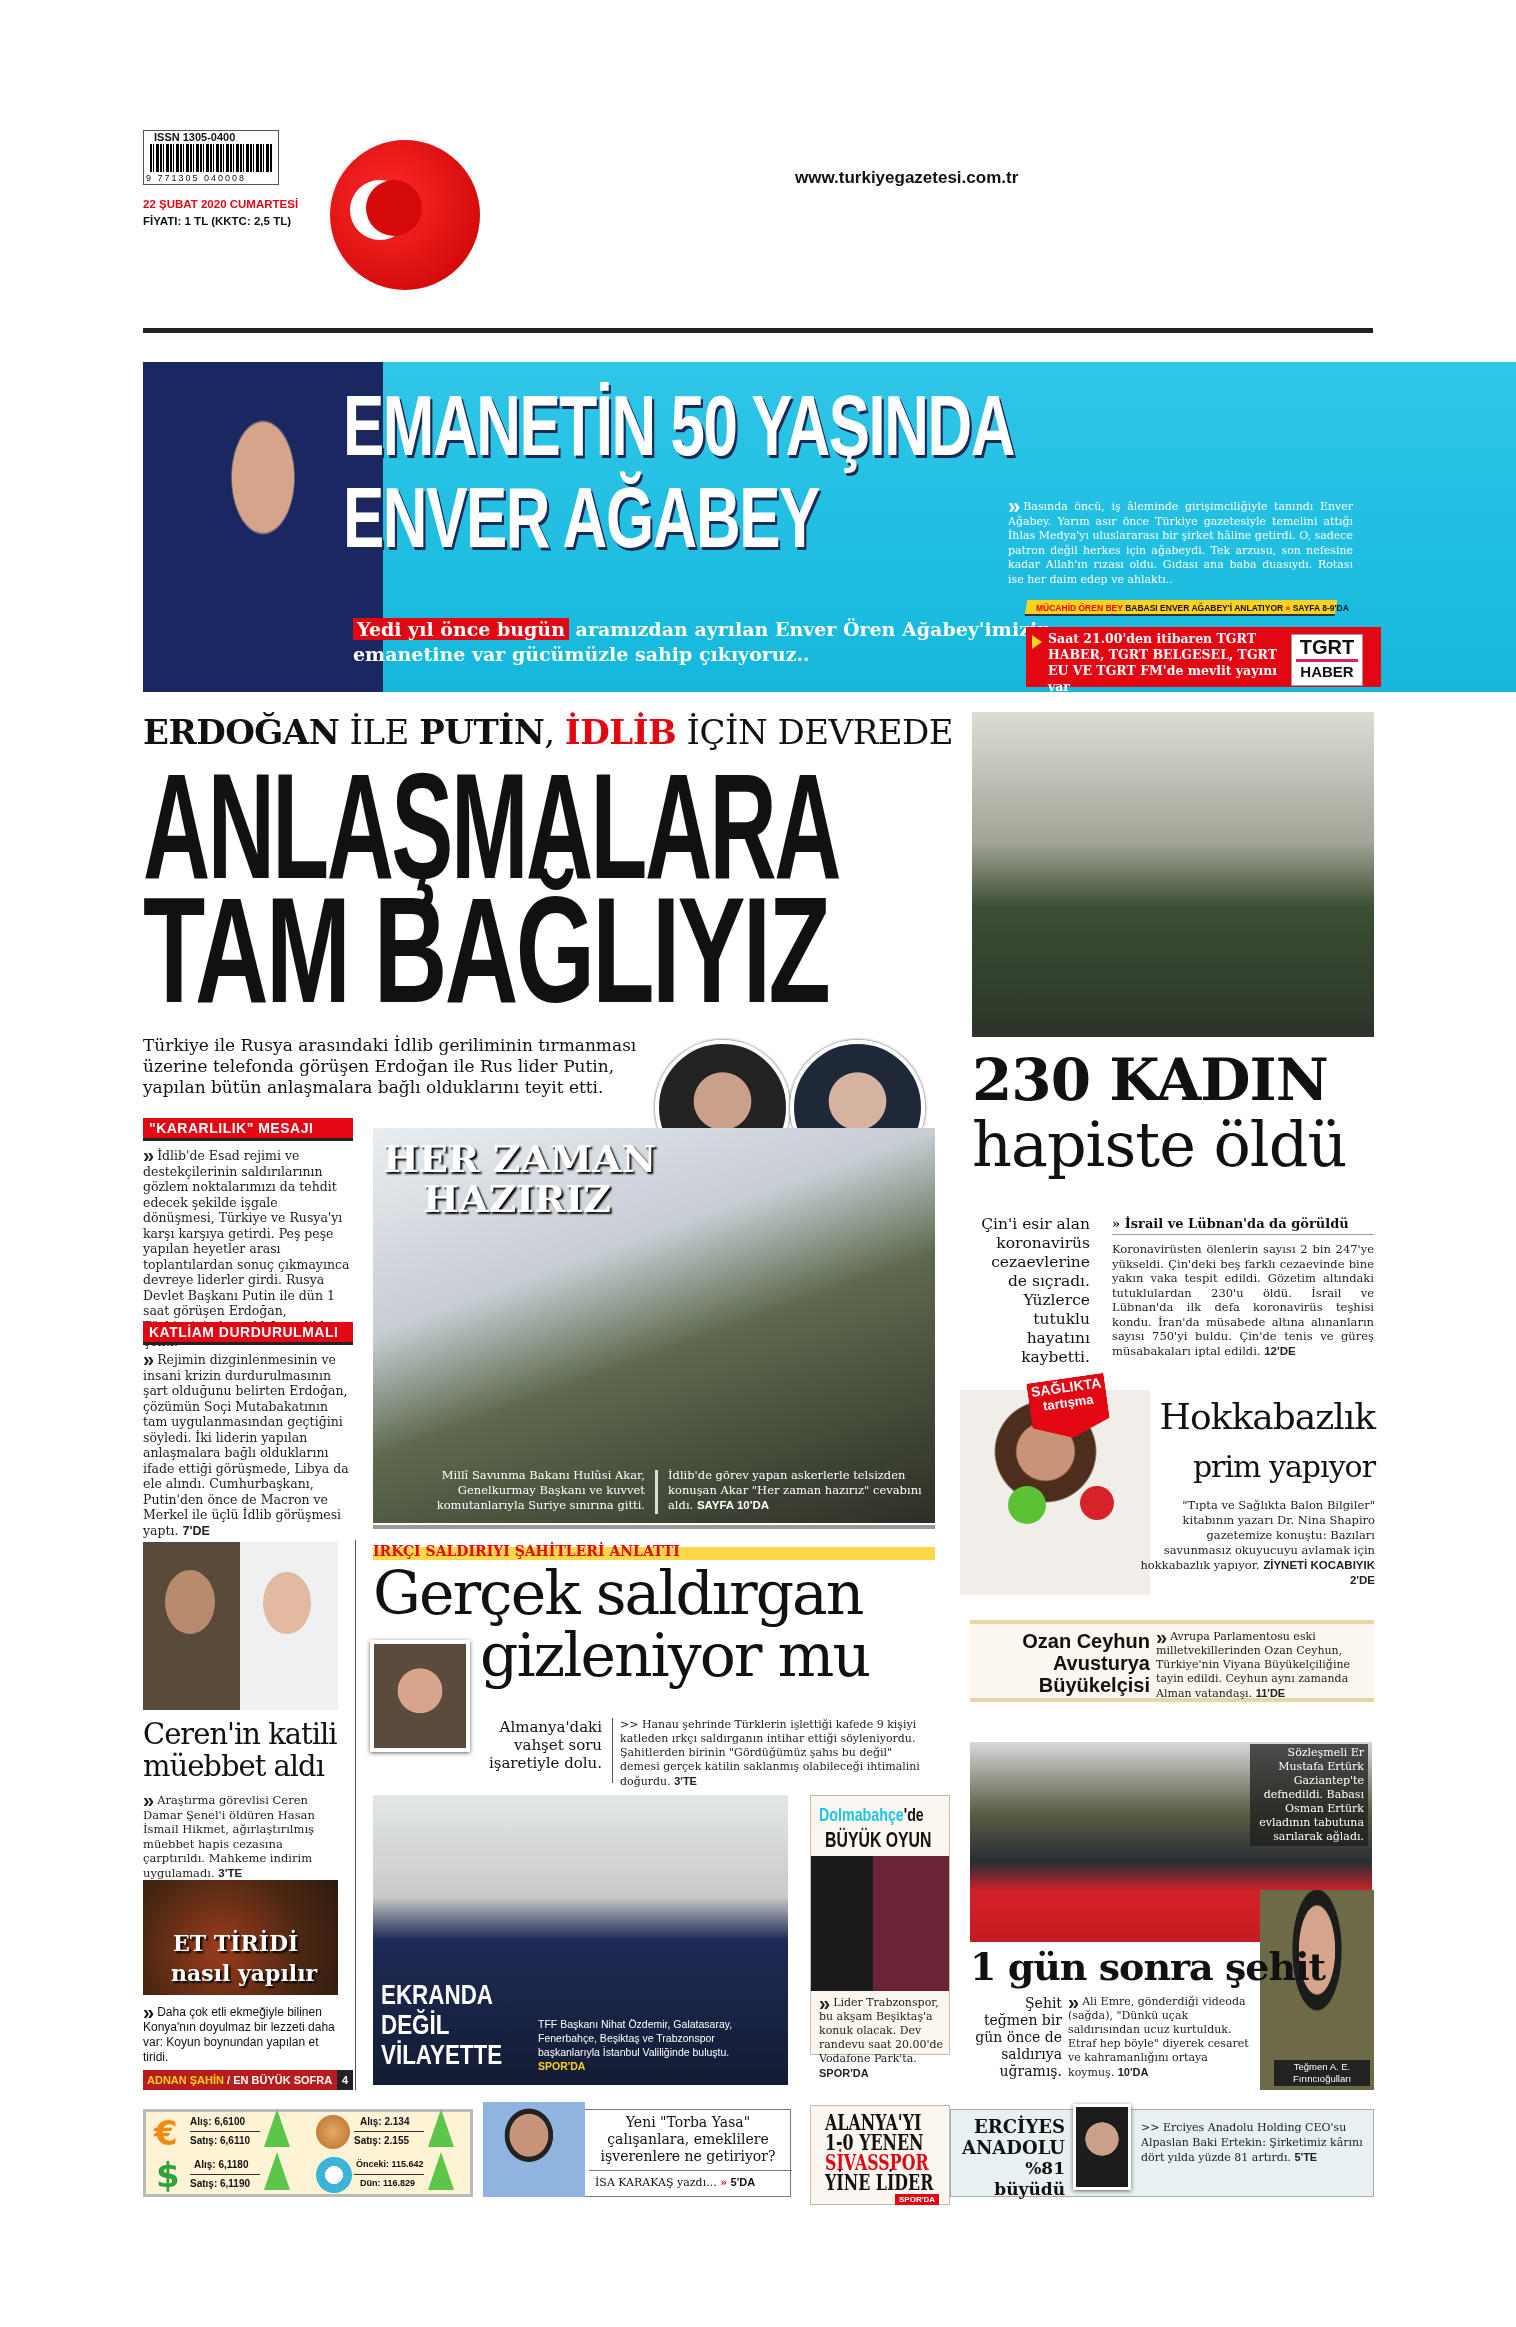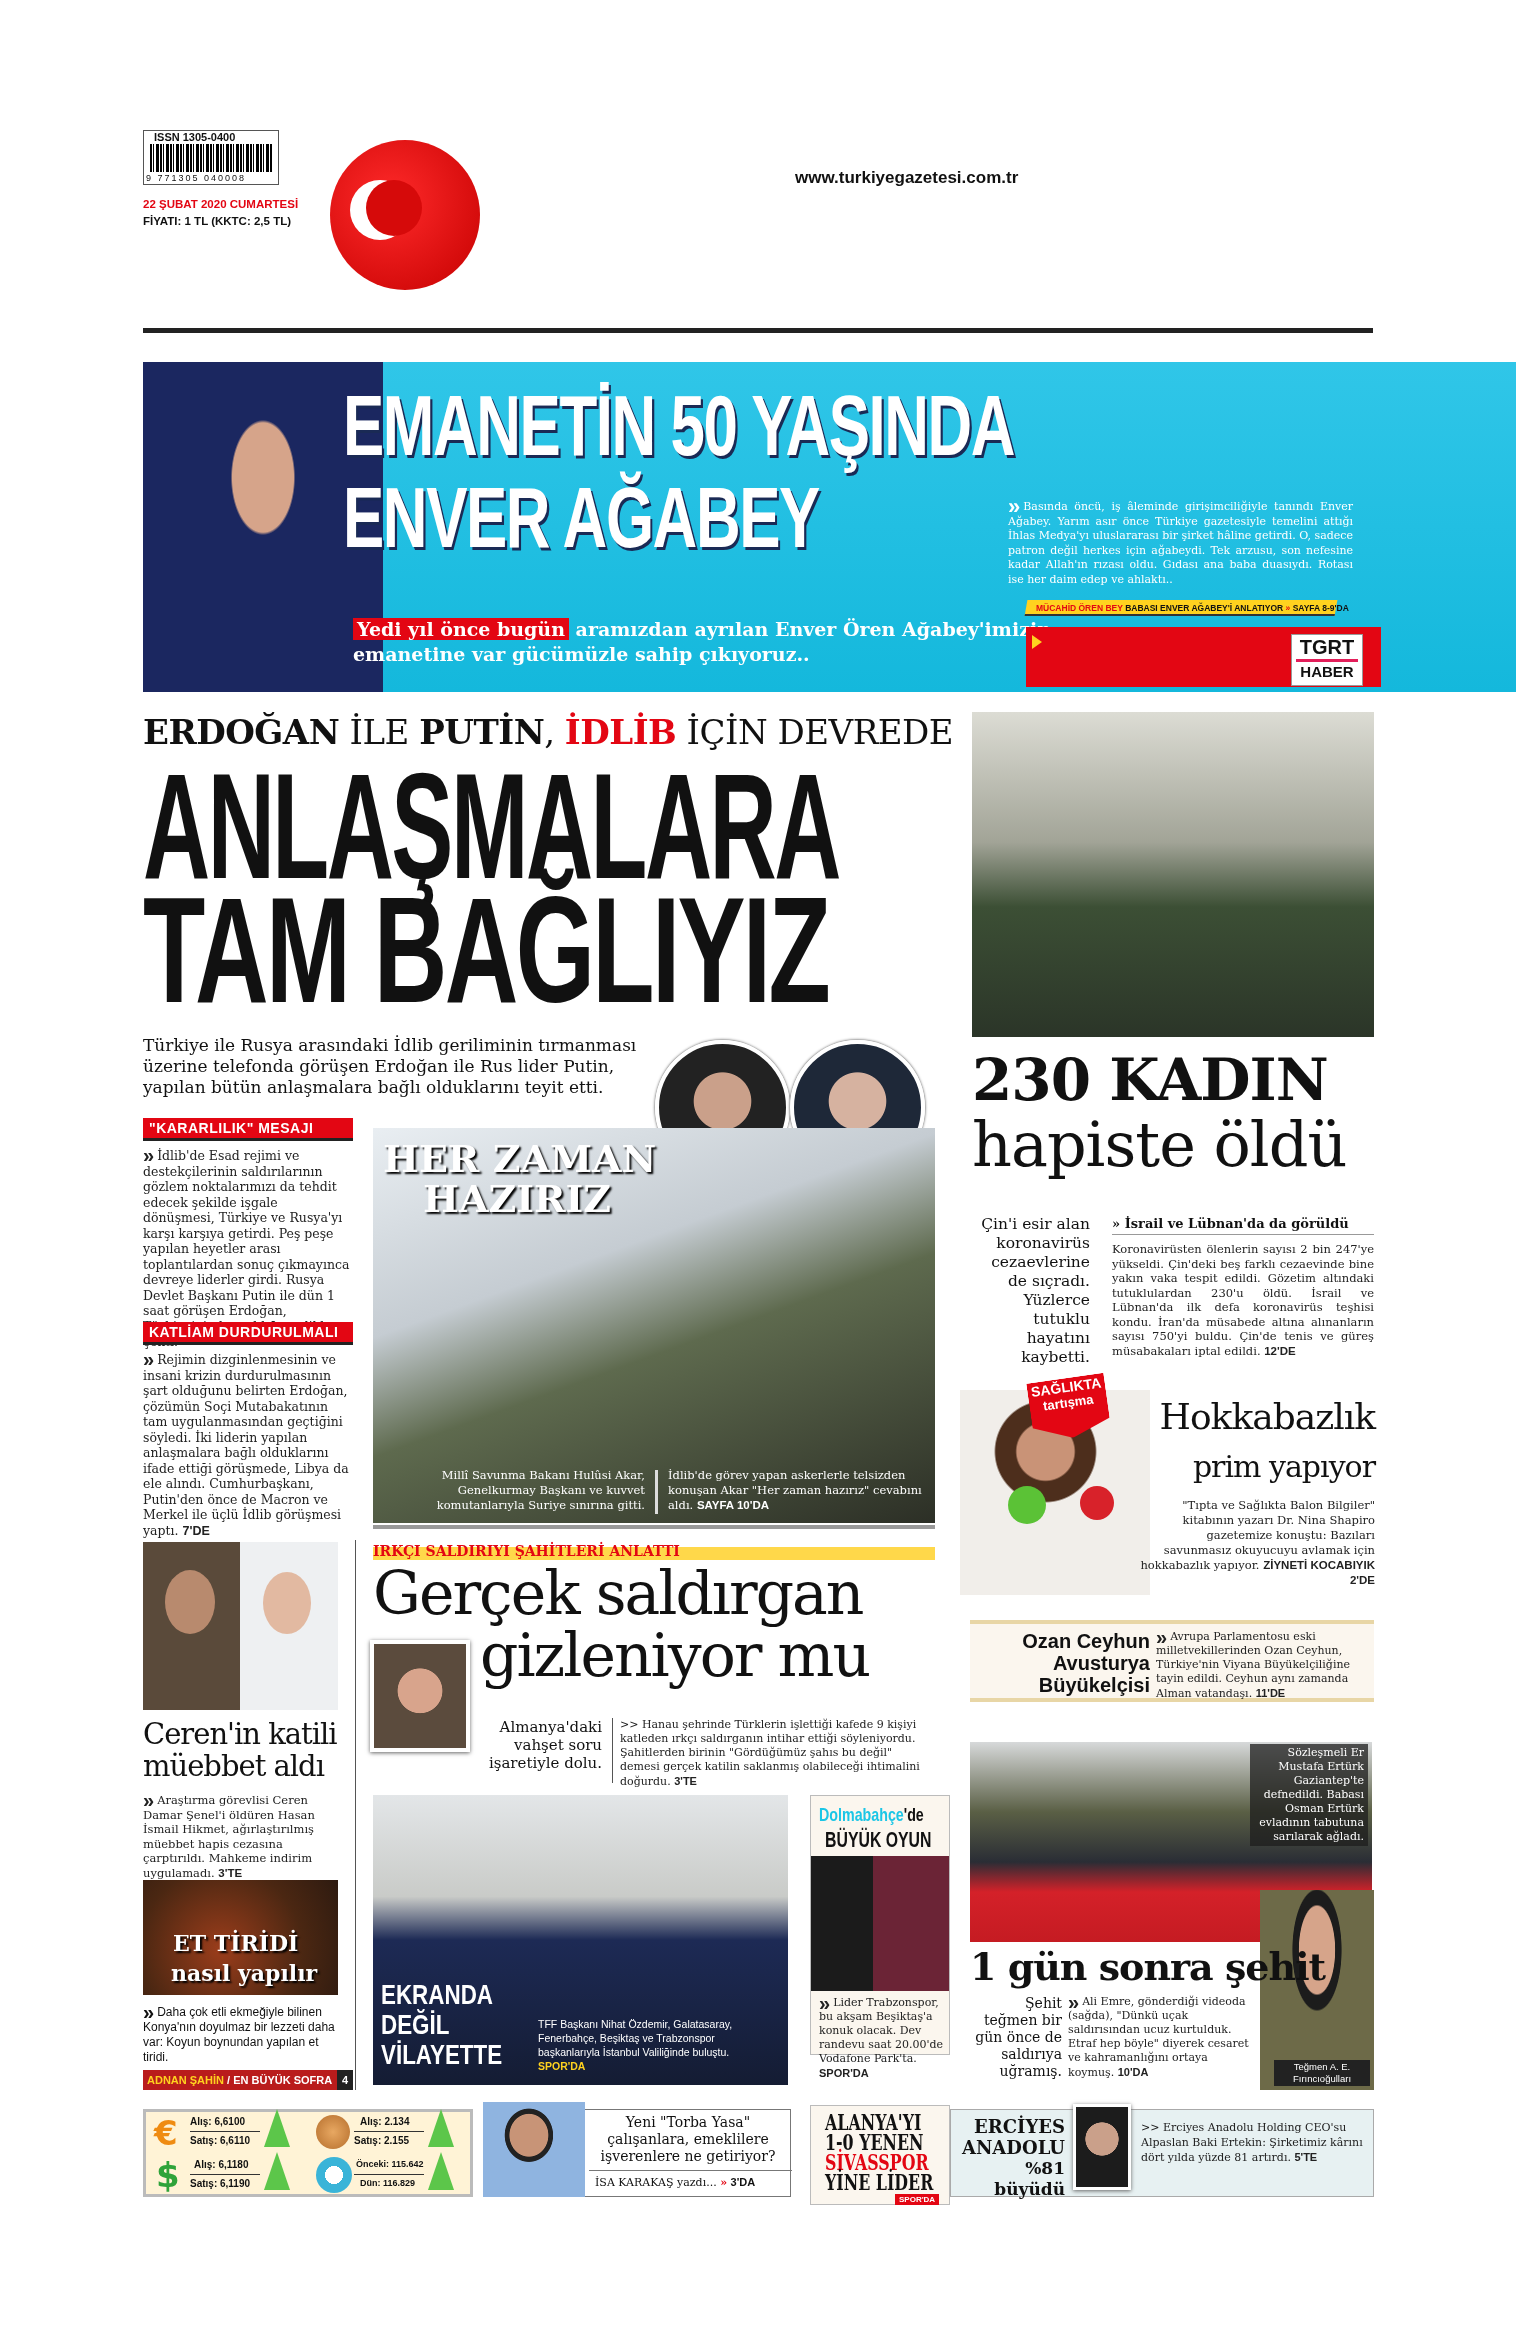--- a/index.html
+++ b/index.html
@@ -54,20 +54,21 @@
   </div>
   <div class="abs" style="left:883px;top:238px;width:310px;height:16px;background:#ffd21f;transform:skewX(-10deg);border-bottom:2px solid #333;"></div>
   <div class="abs sans" style="left:893px;top:238px;font-size:8.5px;line-height:16px;font-weight:bold;white-space:nowrap;">
     <span class="red">MÜCAHİD ÖREN BEY</span>
     <span>BABASI ENVER AĞABEY'İ ANLATIYOR</span>
     <span class="red">»</span>
     <span>SAYFA 8-9'DA</span>
   </div>
   <div class="abs" style="left:883px;top:265px;width:355px;height:60px;background:#e30613;">
     <span class="abs" style="left:6px;top:8px;width:0;height:0;border-top:7px solid transparent;border-bottom:7px solid transparent;border-left:10px solid #ffd21f;"></span>
+    <div class="abs serif" style="left:22px;top:4px;width:240px;font-size:12.5px;line-height:16px;font-weight:bold;color:#fff;">Saat 21.00'den itibaren TGRT HABER, TGRT BELGESEL, TGRT EU VE TGRT FM'de mevlit yayını var</div>
   </div>
   <div class="abs" style="left:1148px;top:272px;width:72px;height:52px;background:#fff;border:1px solid #999;text-align:center;">
     <div class="sans" style="font-size:20px;font-weight:bold;line-height:24px;">TGRT</div>
     <div style="height:3px;background:#e31e5a;margin:0 4px;"></div>
     <div class="sans" style="font-size:15px;font-weight:bold;line-height:20px;">HABER</div>
   </div>
 </div>
 
 <div class="abs serif" style="left:143px;top:712px;font-size:34px;line-height:40px;white-space:nowrap;letter-spacing:-.5px;">
   <span style="font-weight:bold;">ERDOĞAN</span><span> İLE </span><span style="font-weight:bold;">PUTİN</span><span>, </span><span class="red" style="font-weight:bold;">İDLİB</span><span> İÇİN DEVREDE</span>
@@ -258,15 +259,15 @@
 </div>
 
 <div class="abs" style="left:484px;top:2109px;width:307px;height:88px;border:1px solid #777;">
   <div class="abs img" style="left:-2px;top:-8px;width:102px;height:95px;background:radial-gradient(ellipse at 45% 35%,#c89477 0 24%,#222 25% 30%,#8fb4e0 31%);"></div>
   <div class="abs serif" style="left:104px;top:4px;width:198px;font-size:14px;line-height:17px;text-align:center;">Yeni "Torba Yasa" çalışanlara, emeklilere işverenlere ne getiriyor?</div>
   <div class="abs" style="left:104px;top:60px;width:203px;height:1px;background:#777;"></div>
   <div class="abs serif" style="left:110px;top:66px;font-size:11px;white-space:nowrap;">
     <span>İSA KARAKAŞ</span>
     <span>yazdı...</span>
     <span class="red" style="font-weight:bold;">»</span>
-    <span class="ref">3'DA</span>
+    <span class="ref">5'DA</span>
   </div>
 </div>
 
 </body></html>

